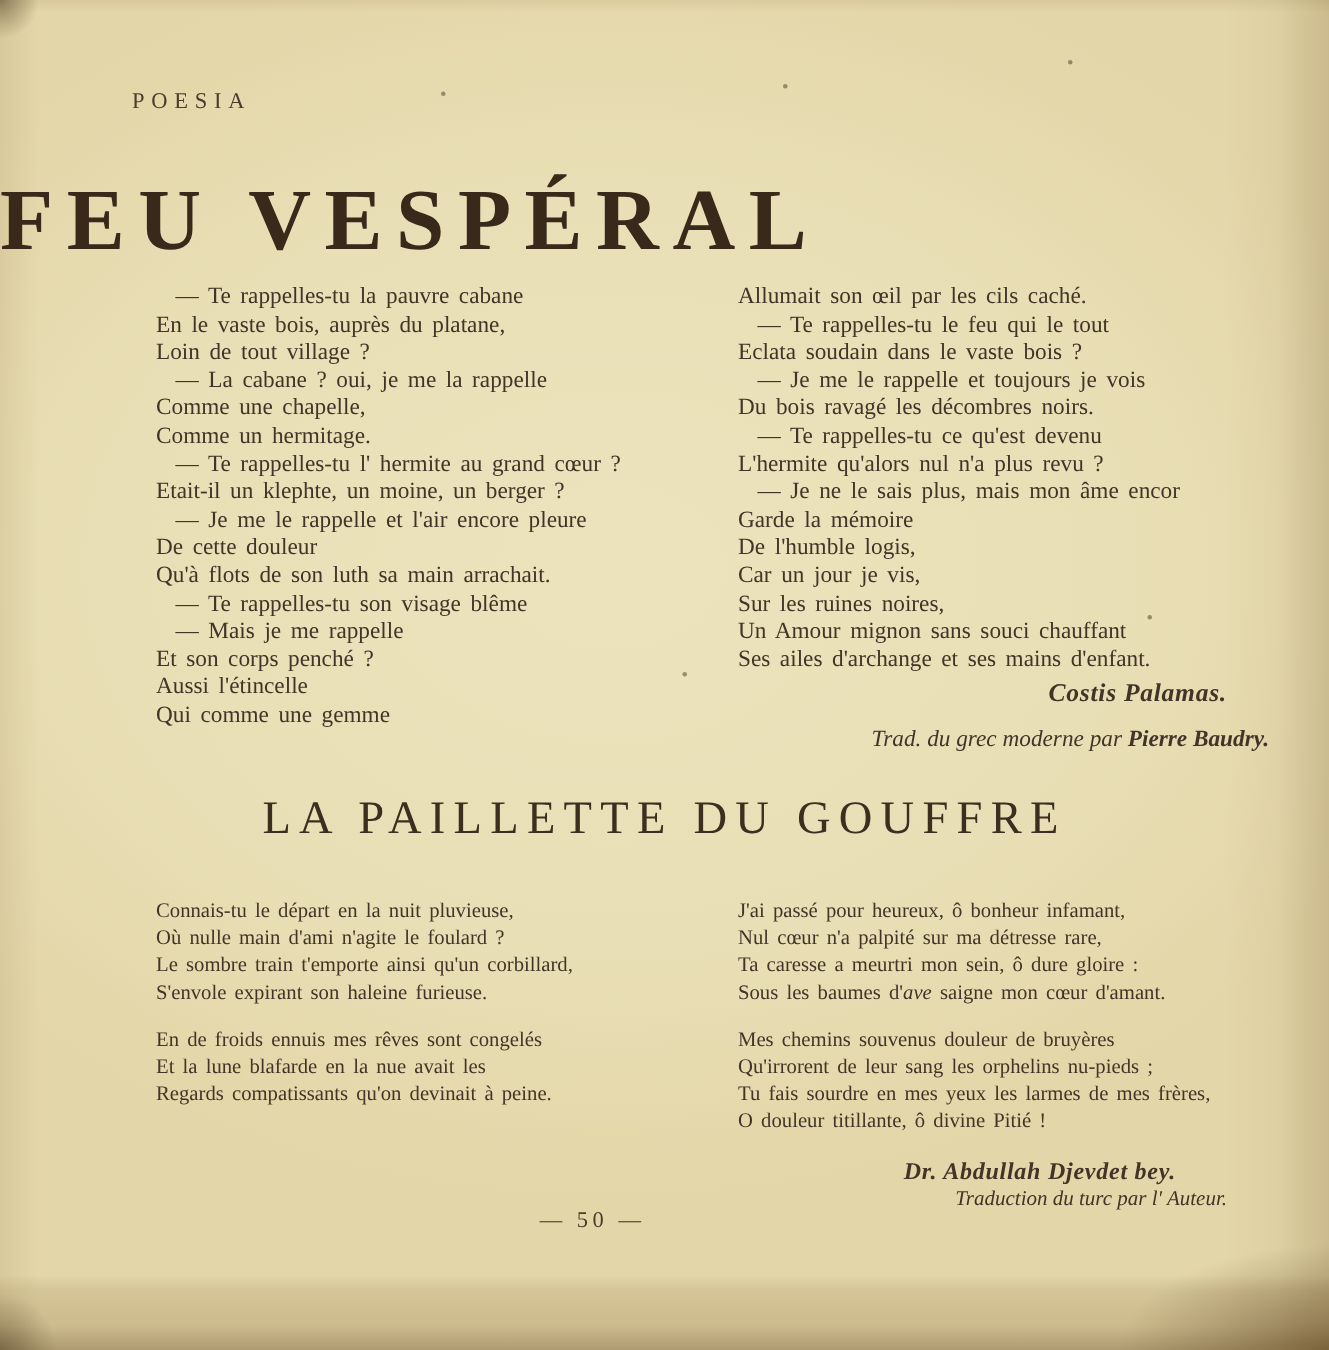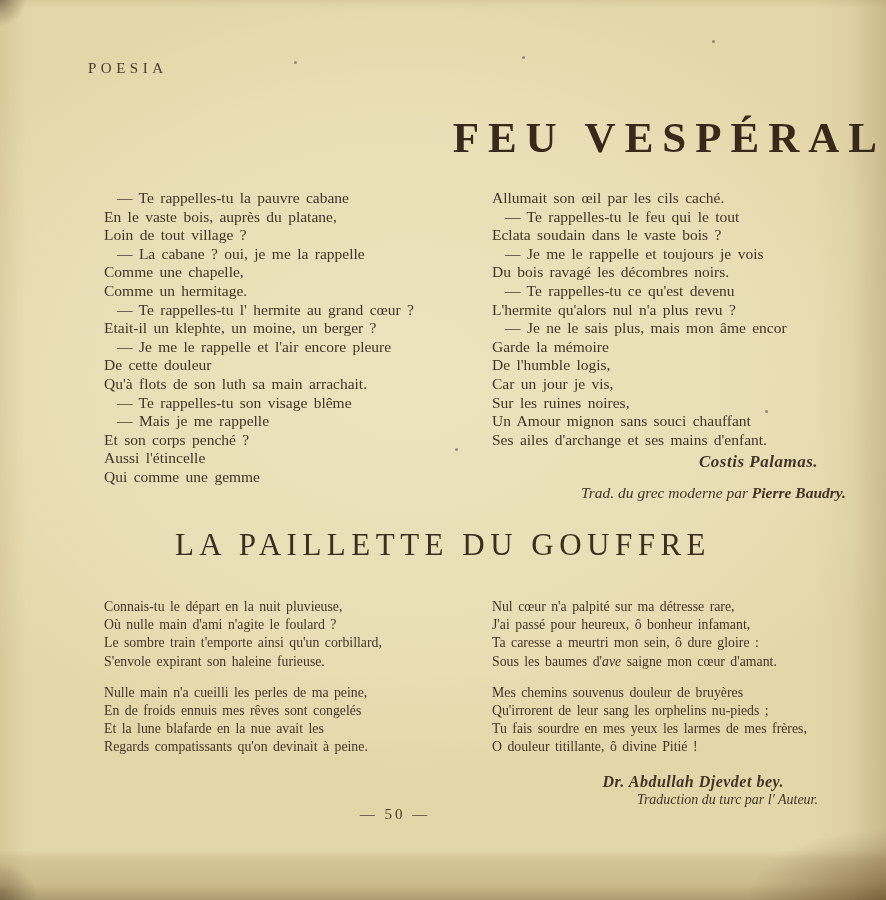--- a/index.html
+++ b/index.html
@@ -30,22 +30,22 @@
     top: 60px;
     font-size: 15px;
     letter-spacing: 4.5px;
     color: #4a3d2e;
   }
   .poem-title-1 {
     position: absolute;
     left: 0;
     width: 886px;
     top: 113px;
-    text-align: right;
-    font-size: 43px;
+    text-align: left;
+    font-size: 58px;
     font-weight: bold;
     letter-spacing: 9px;
     color: #38291a;
     white-space: nowrap;
   }
   .poem-title-2 {
     position: absolute;
     left: 0;
     width: 886px;
     top: 527px;
@@ -156,30 +156,29 @@
 
   <div class="poem2">
     <div class="col-left">
       <div class="stanza-1">
           <div class="line">Connais-tu le départ en la nuit pluvieuse,</div>
           <div class="line">Où nulle main d'ami n'agite le foulard ?</div>
           <div class="line">Le sombre train t'emporte ainsi qu'un corbillard,</div>
           <div class="line">S'envole expirant son haleine furieuse.</div>
         </div>
       <div class="stanza-2">
-          <div class="line">Nulle main n'a cueilli les perles de ma peine,</div>
           <div class="line">En de froids ennuis mes rêves sont congelés</div>
           <div class="line">Et la lune blafarde en la nue avait les</div>
           <div class="line">Regards compatissants qu'on devinait à peine.</div>
         </div>
     </div>
     <div class="col-right">
       <div class="stanza-1">
+          <div class="line">J'ai passé pour heureux, ô bonheur infamant,</div>
           <div class="line">Nul cœur n'a palpité sur ma détresse rare,</div>
-          <div class="line">J'ai passé pour heureux, ô bonheur infamant,</div>
           <div class="line">Ta caresse a meurtri mon sein, ô dure gloire :</div>
           <div class="line">Sous les baumes d'<em>ave</em> saigne mon cœur d'amant.</div>
         </div>
       <div class="stanza-2">
           <div class="line">Mes chemins souvenus douleur de bruyères</div>
           <div class="line">Qu'irrorent de leur sang les orphelins nu-pieds ;</div>
           <div class="line">Tu fais sourdre en mes yeux les larmes de mes frères,</div>
           <div class="line">O douleur titillante, ô divine Pitié !</div>
         </div>
       <div class="attribution attr-2">Dr. Abdullah Djevdet bey.</div>

